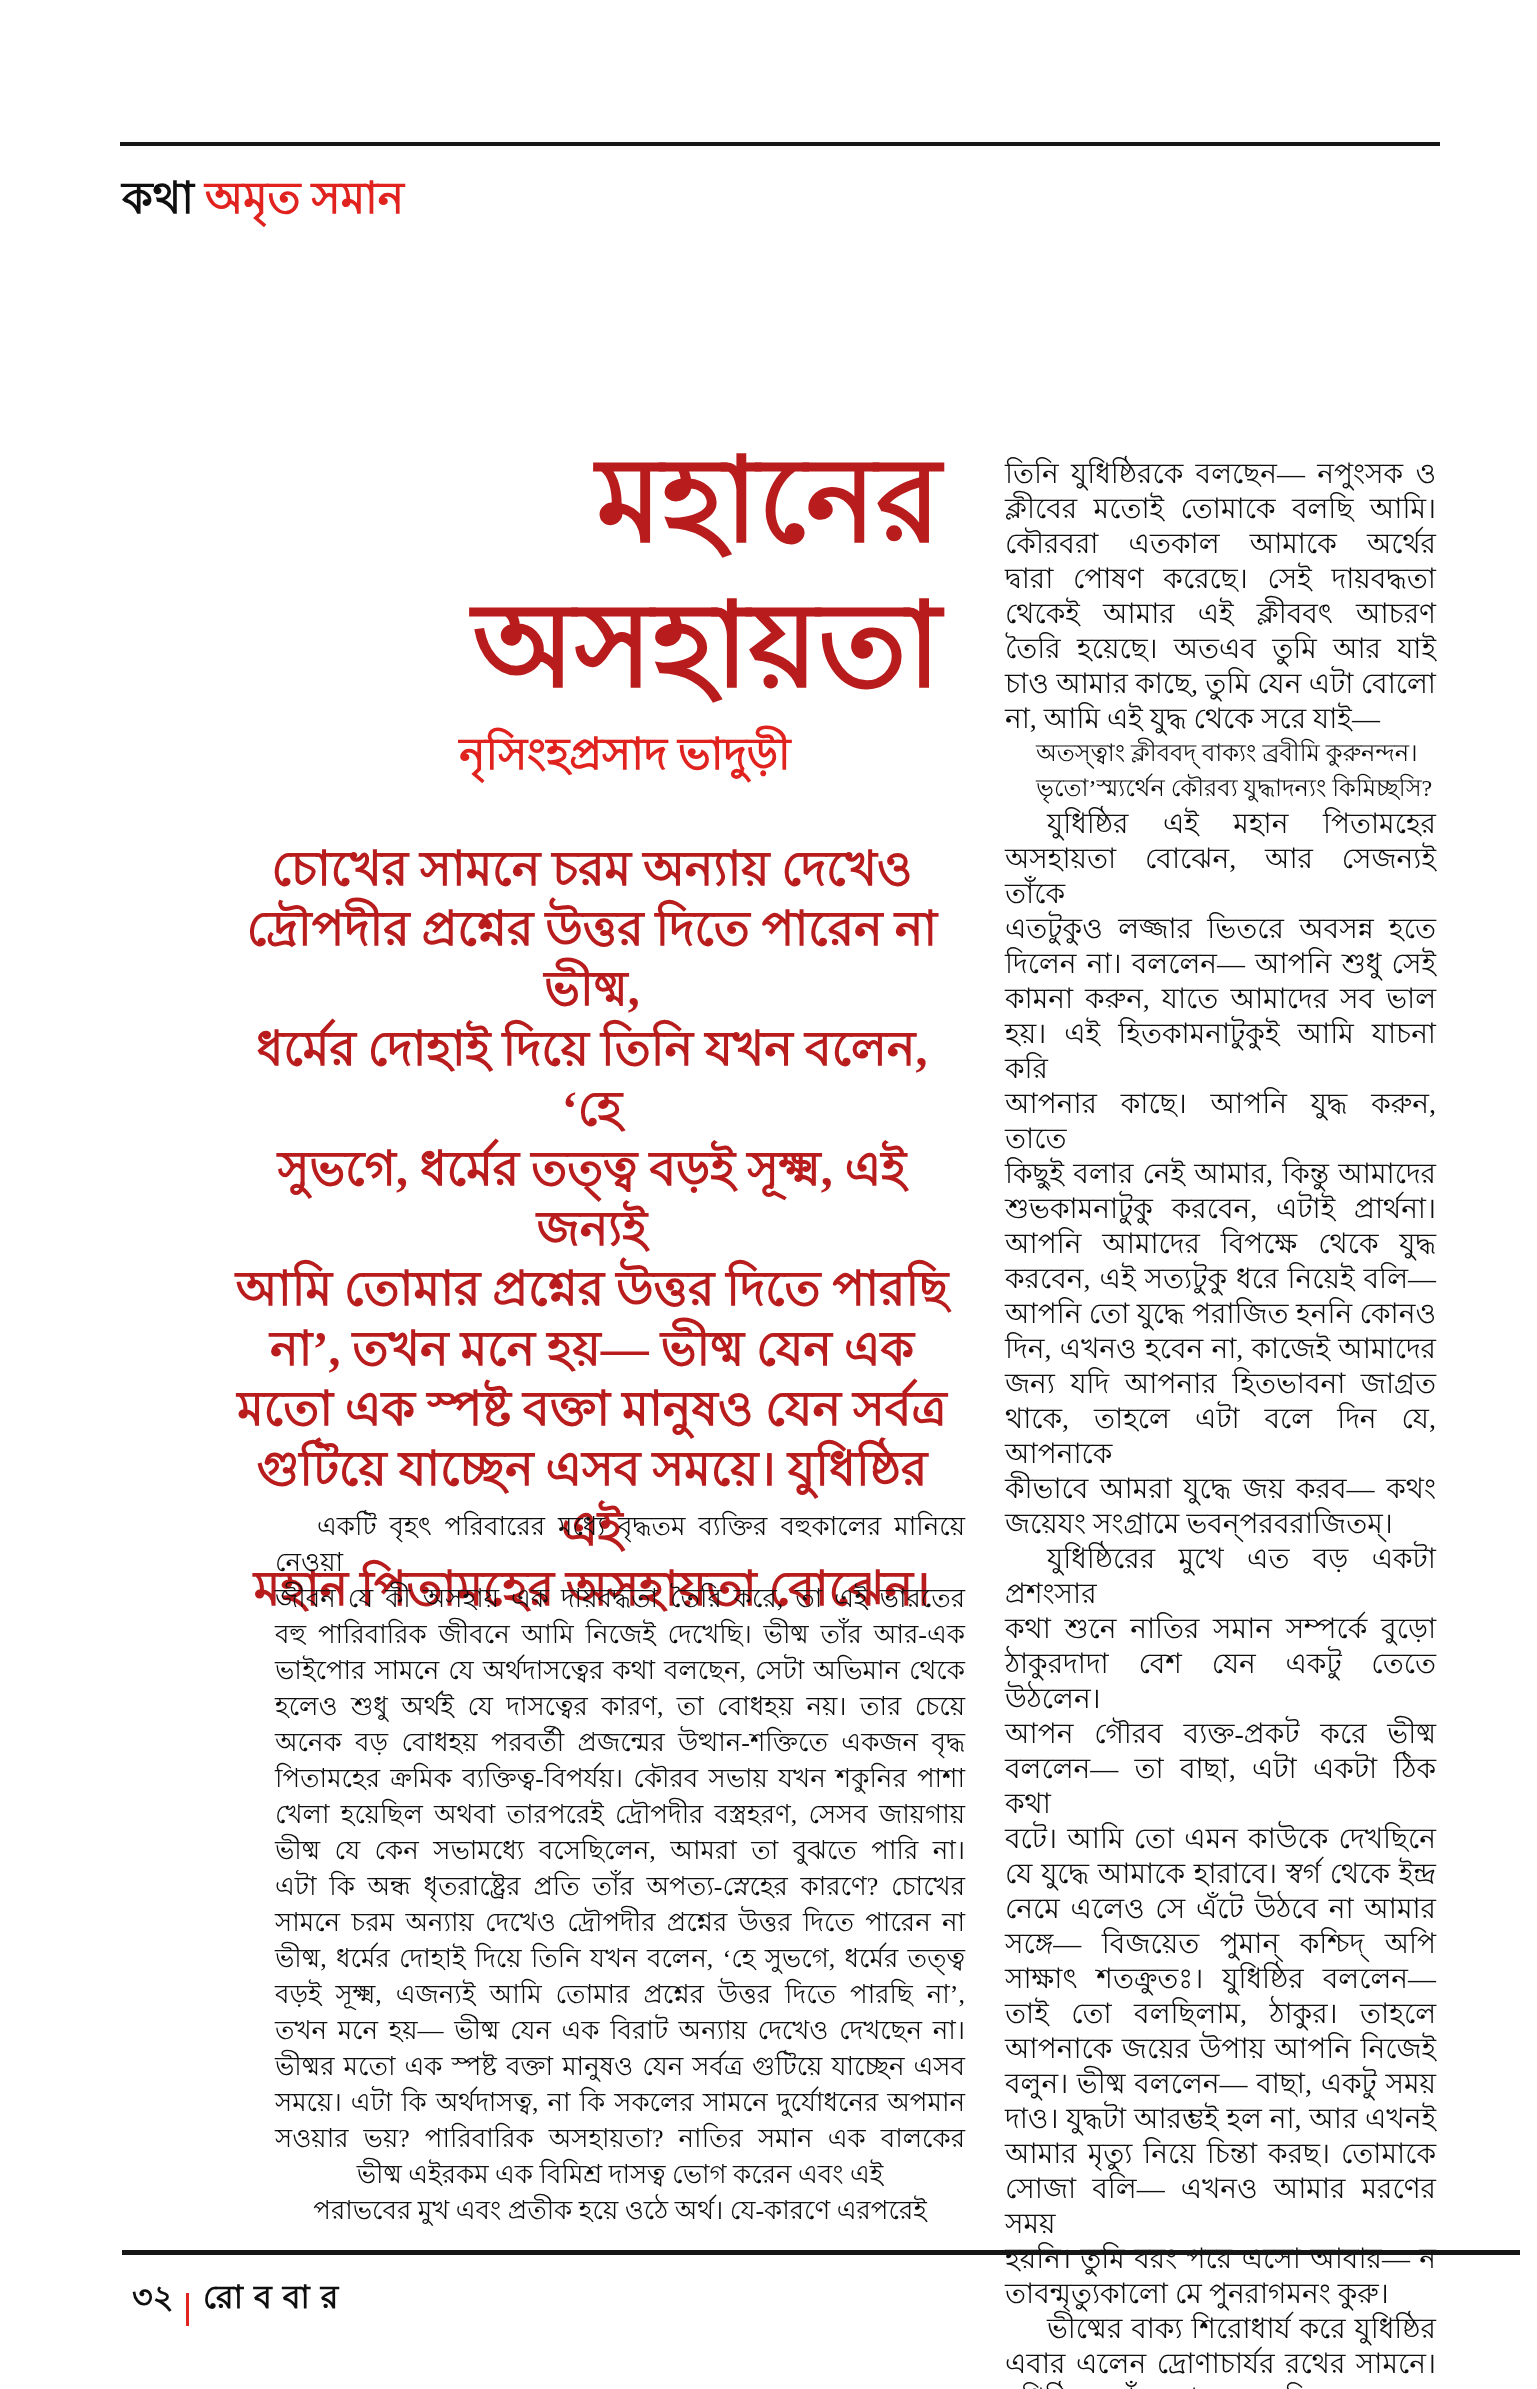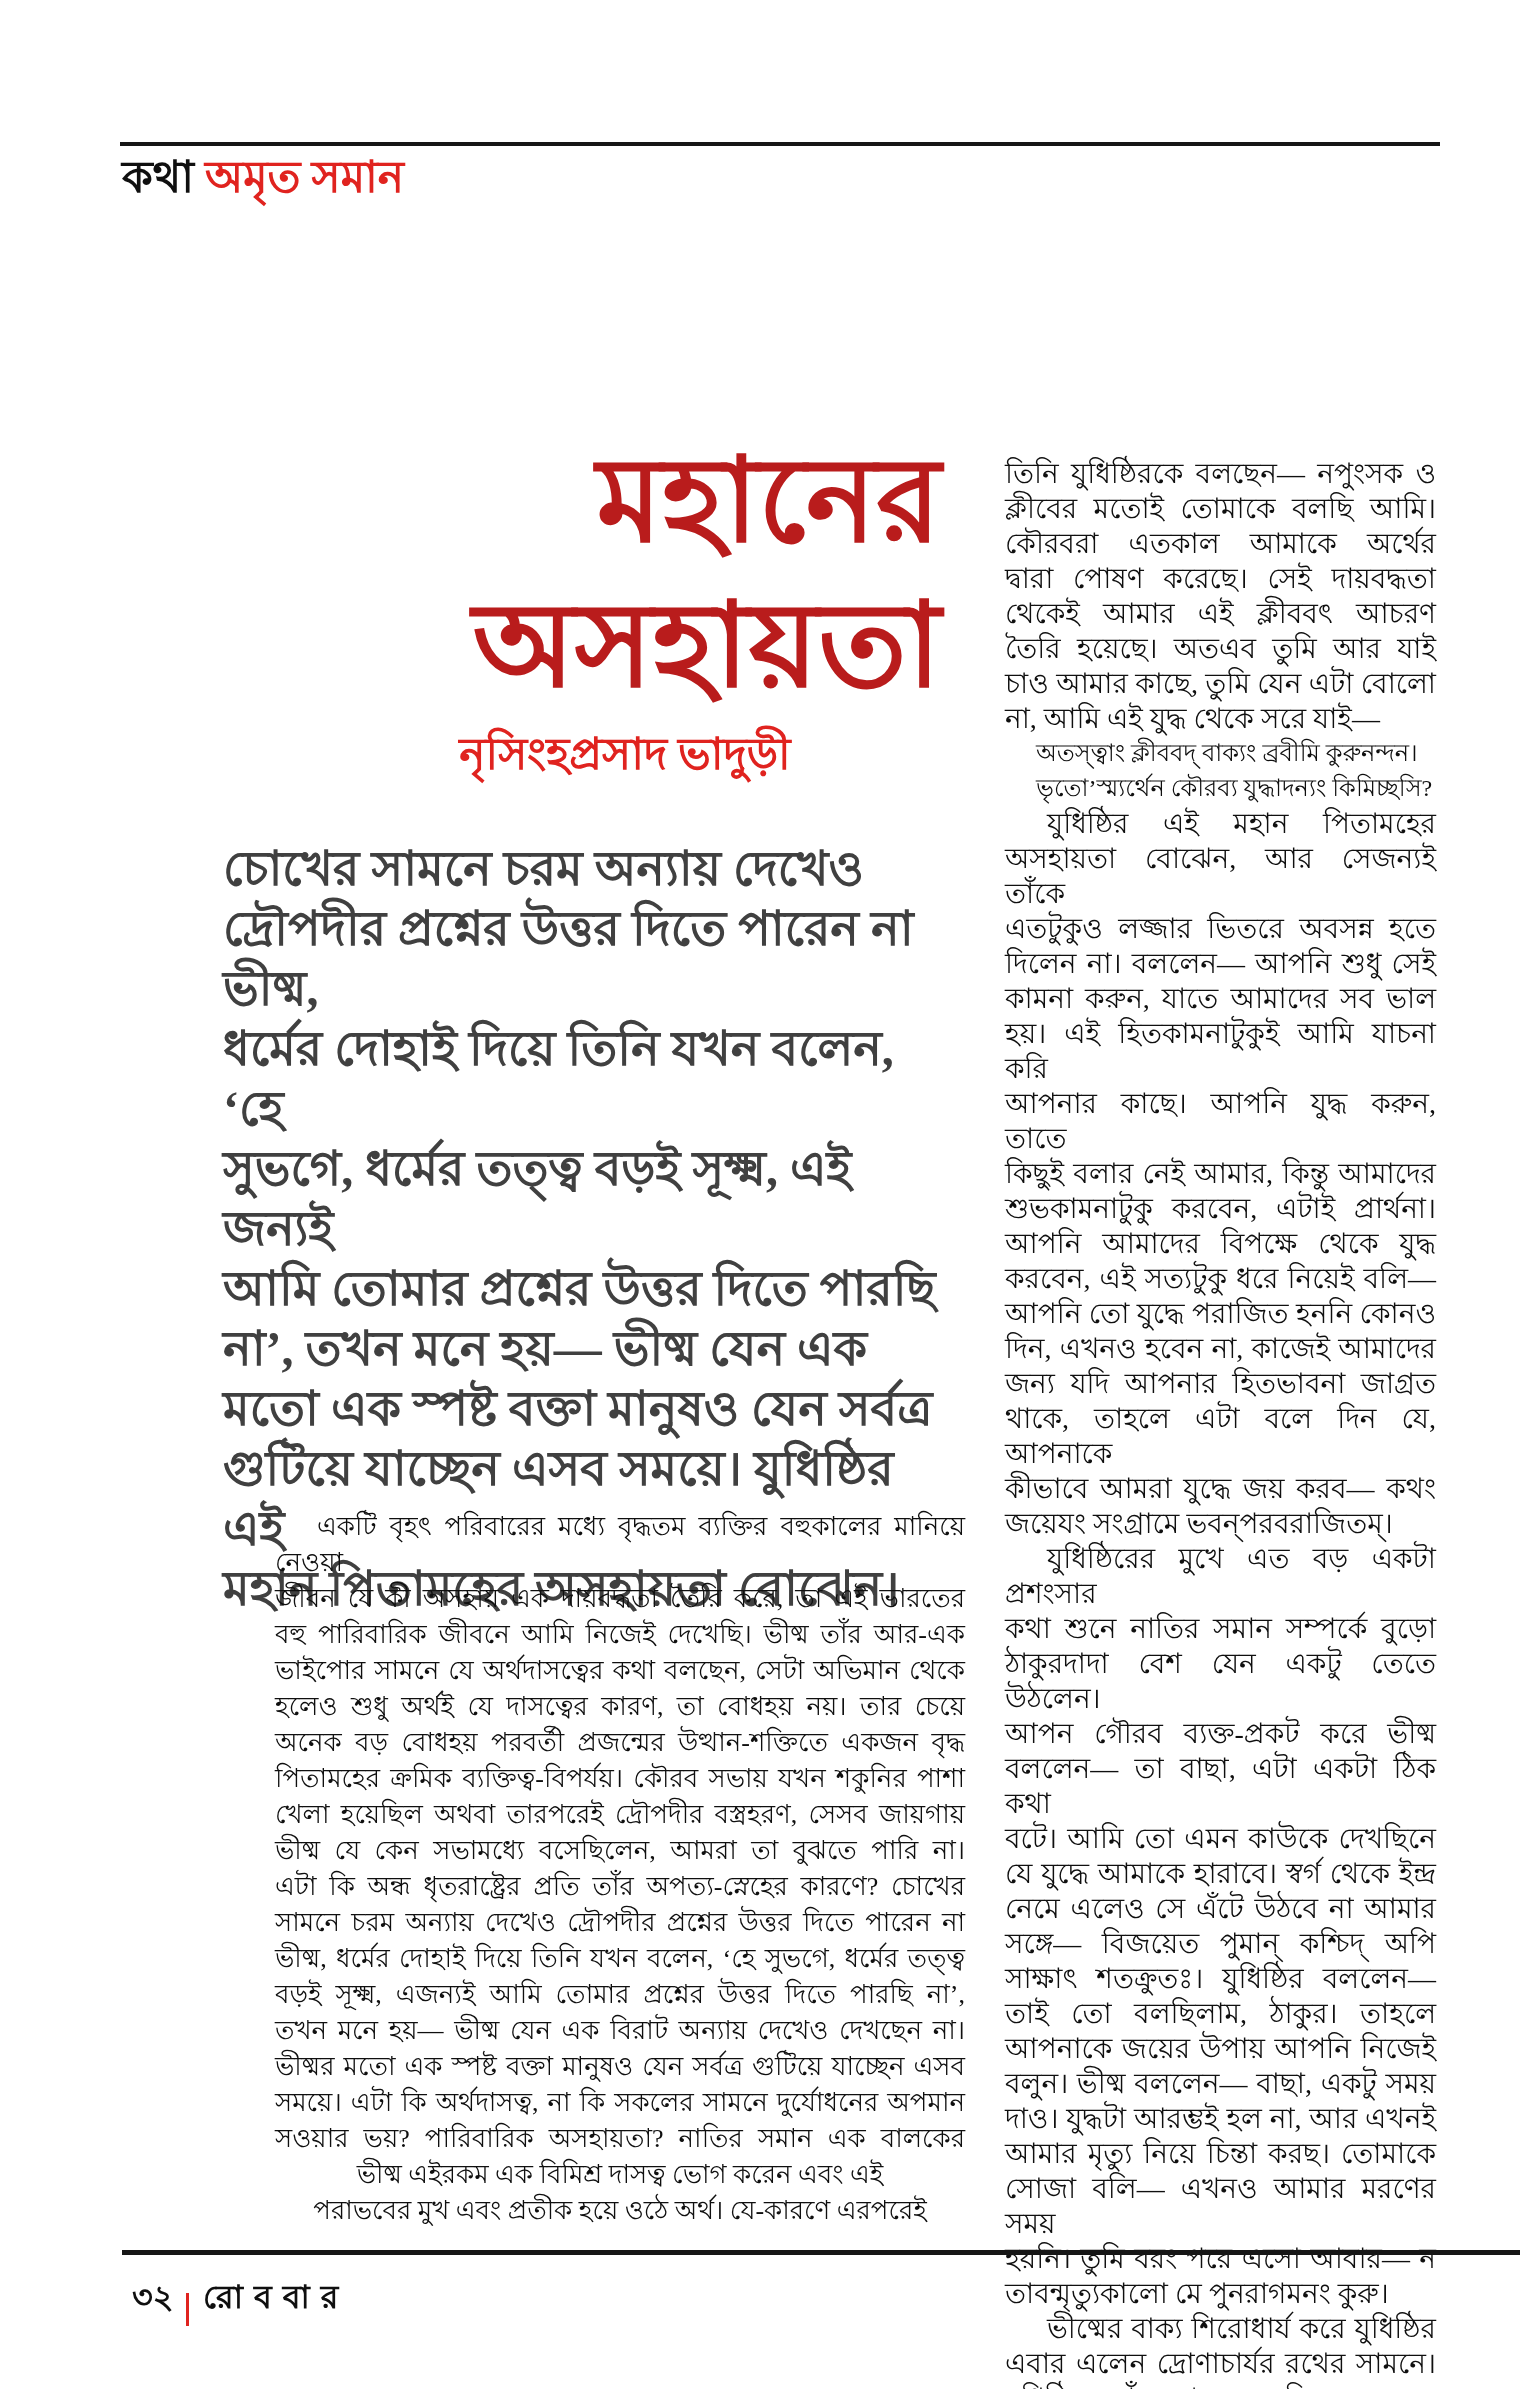--- a/index.html
+++ b/index.html
@@ -1,29 +1,29 @@
 <!DOCTYPE html>
 <html style="--accent: #e0231f;font-size:12.4px"><head>
 <meta charset="utf-8">
 <style>
   html,body{margin:0;padding:0;background:#ffffff;}
   #canvas{position:relative;width:1538px;height:2389px;background:#ffffff;overflow:hidden;
           font-family:"Liberation Serif","DejaVu Serif",serif;color:#0f0f0f;}
   .rule{position:absolute;background:#161616;}
   #rule-top{left:120px;top:142px;width:1320px;height:3.9px;}
   #rule-bottom{left:122px;top:2250px;width:1398px;height:4.7px;}
-  #section-label{position:absolute;left:122px;top:148px;font-size:44px;line-height:59px;
+  #section-label{position:absolute;left:122px;top:169px;font-size:44px;line-height:59px;
                  font-weight:700;white-space:nowrap;}
   #section-label .red{color:var(--accent);}
   #article-title{position:absolute;left:233px;top:429px;width:708px;text-align:right;
                  font-size:118px;line-height:145px;font-weight:700;color:#b91c1c;}
   #author-byline{position:absolute;left:310px;top:727px;width:630px;text-align:center;
                  font-size:44px;line-height:56px;font-weight:700;color:var(--accent);}
-  #lead-paragraph{position:absolute;left:223px;top:839px;width:738px;text-align:left;
-                  font-size:48px;line-height:60px;font-weight:600;color:#404040;}
+  #lead-paragraph{position:absolute;left:223px;top:839px;width:738px;text-align:center;
+                  font-size:48px;line-height:60px;font-weight:600;color:#b91c1c;}
   .col{position:absolute;}
   #body-left-column{left:275px;top:1465px;width:690px;font-size:26px;line-height:36px;margin-top:44px;}
   #body-right-column{left:1005px;top:456px;width:431px;font-size:28px;line-height:35px;}
   .bl{text-align:justify;text-align-last:justify;}
   .bl.l{text-align-last:left;}
   .bl.c{text-align:center;text-align-last:center;}
   .bl.i{text-indent:42px;}
   .bl.s{font-size:24px;padding-left:31px;text-align:left;text-align-last:left;}
   #footer{position:absolute;left:132px;top:2272px;display:flex;align-items:flex-end;
           font-size:32px;font-weight:700;white-space:nowrap;}

